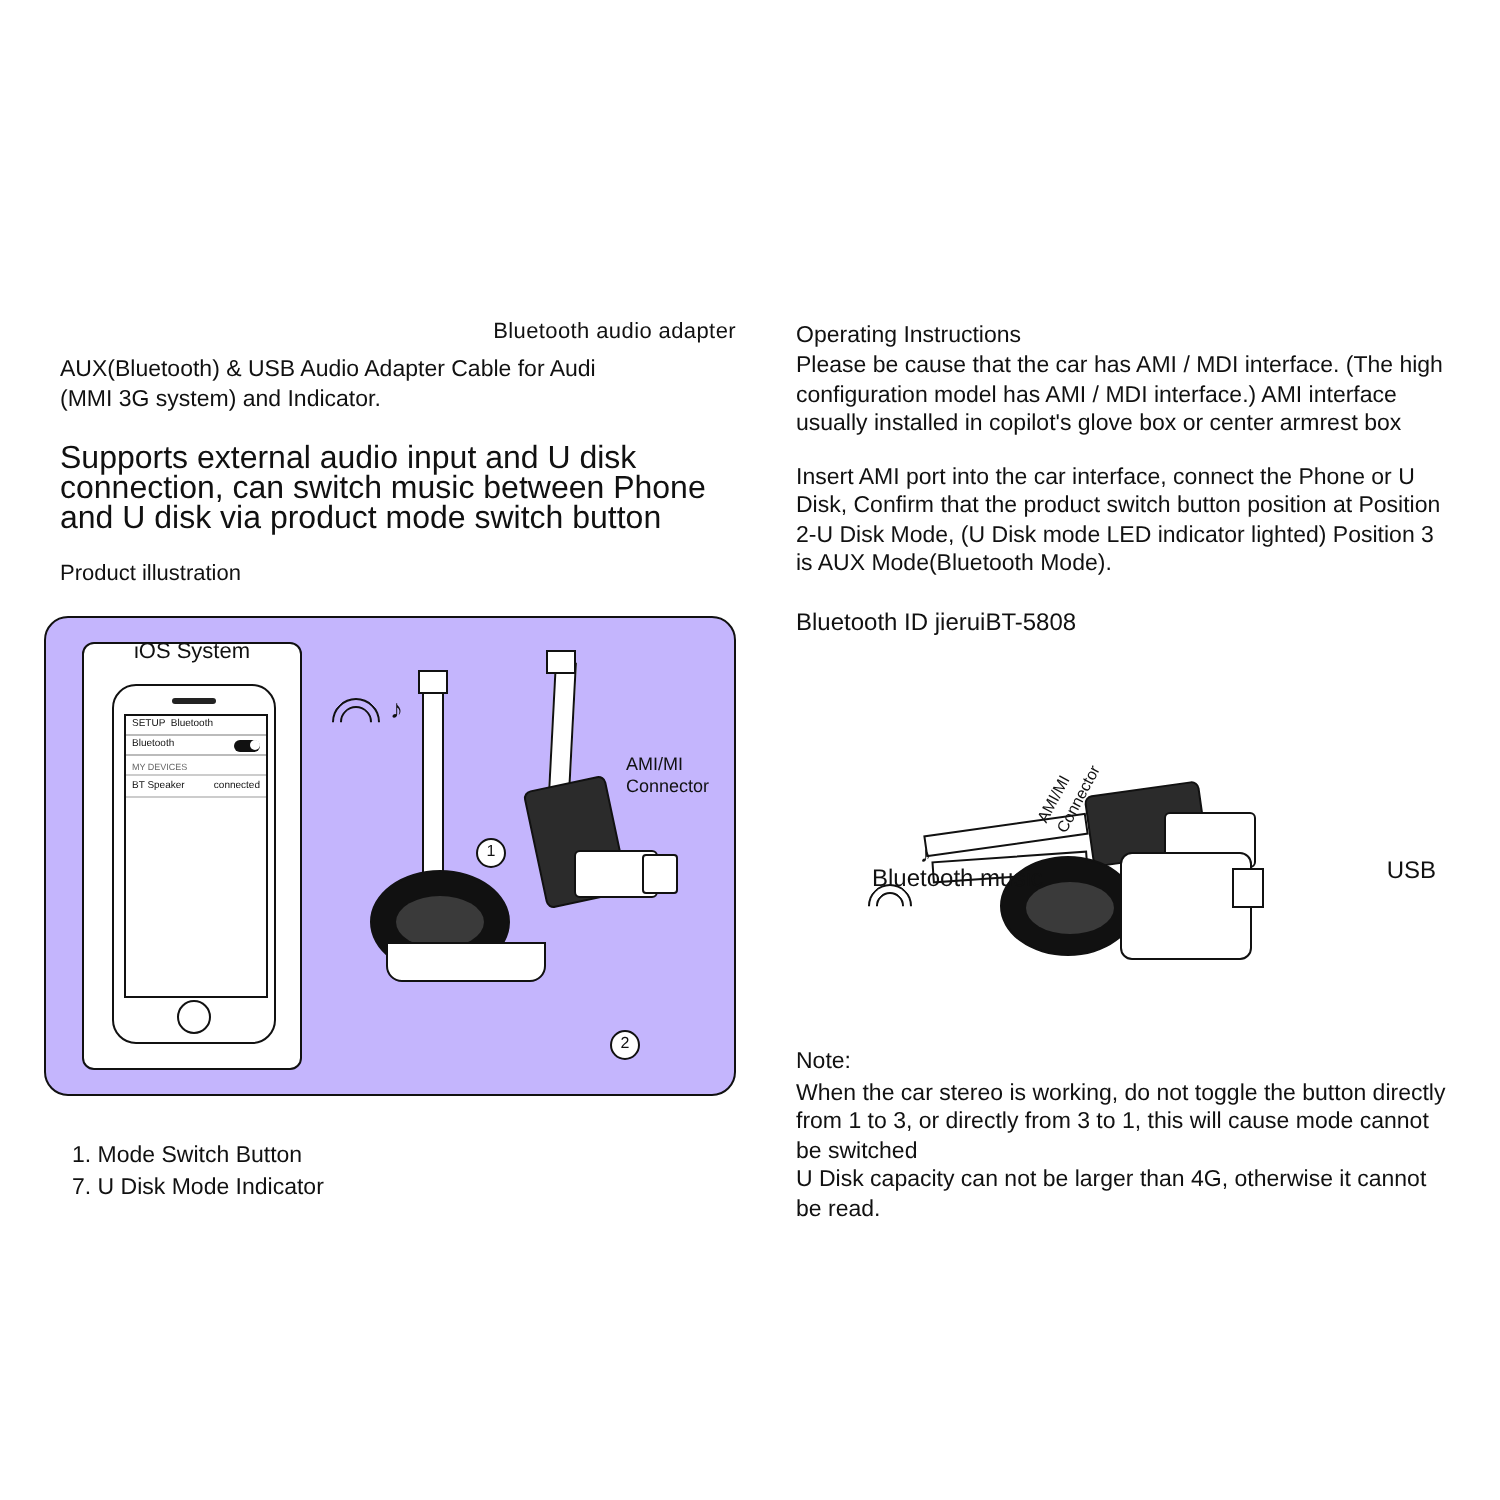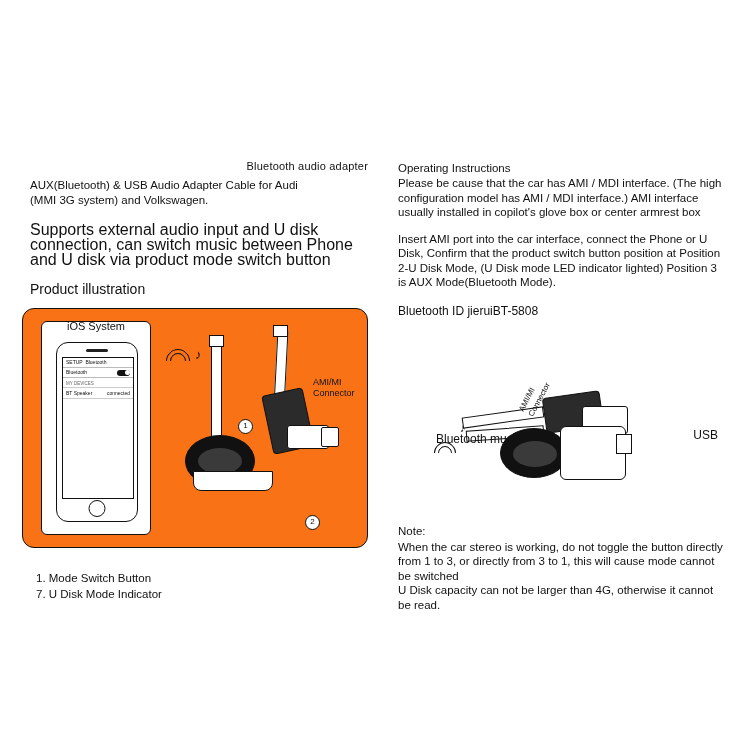--- a/index.html
+++ b/index.html
@@ -40,34 +40,34 @@
     font-size: 11.5px;
     line-height: 15px;
     margin: 0 0 14px 2px;
   }
   .para {
     font-size: 16px;
     line-height: 15px;
     margin: 0 0 14px 2px;
   }
   .illus-label {
-    font-size: 14px;
+    font-size: 11px;
     margin: 0 0 6px 2px;
   }
 
   
   .illus-box {
     position: absolute;
     left: 22px;
     top: 308px;
     width: 344px;
     height: 238px;
     border: 1px solid #111;
     border-radius: 12px;
-    background: #f97316;
+    background: #c4b5fd;
   }
   .ios-box {
     position: absolute;
     left: 18px;
     top: 12px;
     width: 108px;
     height: 212px;
     border: 1px solid #111;
     border-radius: 6px;
     background: #fff;
@@ -290,21 +290,21 @@
 </style>
 </head>
 <body>
 
 <div class="page">
 
   <div class="left-col">
     <h1 class="main-title">Bluetooth audio adapter</h1>
     <div class="subtitle">
       <div>AUX(Bluetooth) &amp; USB Audio Adapter Cable for Audi</div>
-      <div>(MMI 3G system) and Volkswagen.</div>
+      <div>(MMI 3G system) and Indicator.</div>
     </div>
     <p class="para">Supports external audio input and U disk connection, can switch music between Phone and U disk via product mode switch button</p>
     <p class="illus-label">Product illustration</p>
   </div>
 
   <div class="illus-box">
 
     <div class="ios-box">
       <div class="ios-title">iOS System</div>
       <div class="phone">

